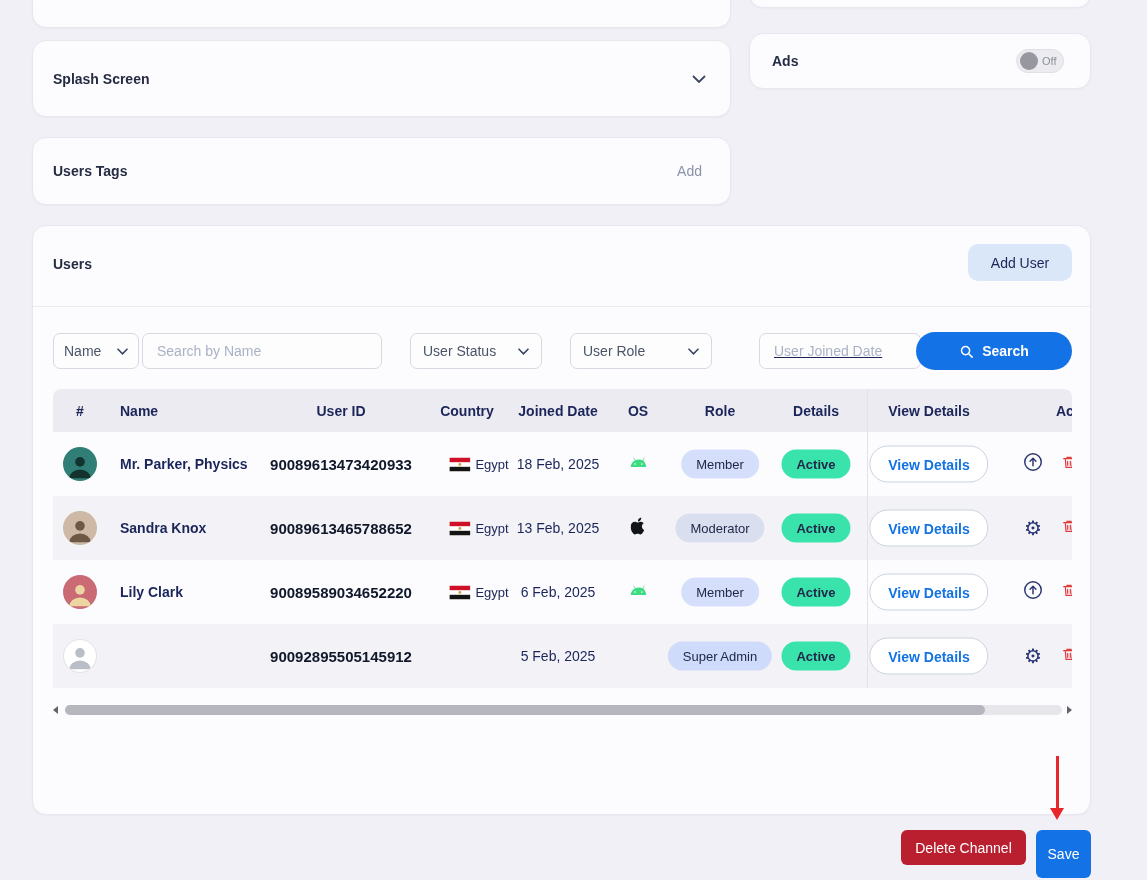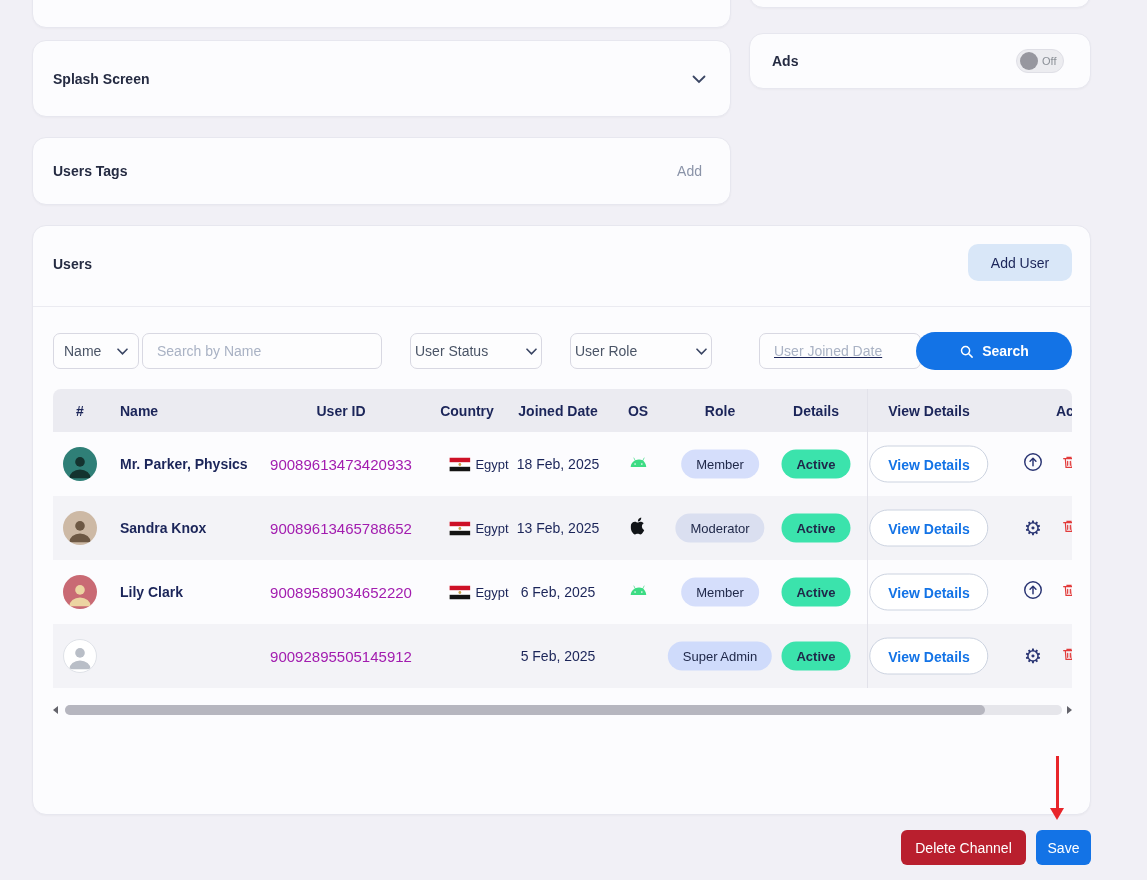--- a/index.html
+++ b/index.html
@@ -31,58 +31,58 @@
   .toggle-label { font-size:11px; color:#8b9097; }
 
   
   .users { left:32px; top:225px; width:1059px; height:590px; }
   .users .card-title { position:absolute; left:20px; top:30px; }
   .add-user-btn { position:absolute; left:935px; top:18px; width:104px; height:37px; background:#d9e7f8; border:none; border-radius:10px; font-family:inherit; font-size:14px; color:#1b2559; font-weight:500; cursor:pointer; }
   .users-divider { position:absolute; left:0; right:0; top:80px; height:1px; background:#ebebf1; }
 
   
   .fctrl { position:absolute; top:107px; height:36px; }
-  .select { display:flex; align-items:center; justify-content:space-between; padding:0 4px; background:#fdfdfe; border:1px solid #d8d8e2; border-radius:7px; color:#4a5466; font-size:14px; cursor:pointer; }
+  .select { display:flex; align-items:center; justify-content:space-between; padding:0 12px; background:#fdfdfe; border:1px solid #d8d8e2; border-radius:7px; color:#4a5466; font-size:14px; cursor:pointer; }
   .tinput { background:#fdfdfe; border:1px solid #d8d8e2; border-radius:7px; padding:2px 14px; font-family:inherit; font-size:14px; color:#1b2559; outline:none; }
   .tinput::placeholder { color:#a9b2c4; }
   .search-btn { top:106px; height:38px; border:none; border-radius:20px; background:#1373e6; color:#fff; font-family:inherit; font-size:14px; font-weight:700; display:flex; align-items:center; justify-content:center; gap:8px; cursor:pointer; }
 
   
   .table-wrap { position:absolute; left:20px; top:163px; width:1019px; height:299px; overflow:hidden; }
   .thead { position:relative; height:43px; background:#ebebf1; border-radius:8px 8px 0 0; }
   .pcell { position:absolute; top:50%; white-space:nowrap; }
   .c { transform:translate(-50%,-50%); }
   .l { transform:translateY(-50%); }
   .hcell { font-size:14px; font-weight:700; color:#1b2559; }
   .trow { position:relative; height:64px; background:#fcfcfe; }
   .trow.alt { background:#f3f3f7; }
   .vsep { position:absolute; left:814px; top:0; bottom:0; width:1px; background:#e2e2ea; }
 
   .avatar { width:34px; height:34px; border-radius:50%; overflow:hidden; display:inline-flex; align-items:flex-end; justify-content:center; }
   .tname { font-size:14px; font-weight:700; color:#1b2559; }
-  .tuid { font-size:15px; font-weight:400; color:#a21caf; }
+  .tuid { font-size:15px; font-weight:700; color:#0f172a; }
   .tcountry { display:inline-flex; align-items:center; gap:5px; font-size:13px; color:#1b2559; font-weight:500; }
   .tjoined { font-size:14px; color:#1b2559; font-weight:500; }
   .badge { display:inline-block; padding:7px 15px; border-radius:15px; font-size:13px; color:#20294a; }
   .badge.active { background:#3be3ac; font-weight:700; }
   .view-btn { height:37px; padding:0 18px; background:#fff; border:1px solid #ccd3e0; border-radius:19px; color:#1373e6; font-family:inherit; font-size:14px; font-weight:700; cursor:pointer; white-space:nowrap; }
   .gear { font-size:20px; color:#2b3674; cursor:pointer; line-height:1; }
   .cell-click { cursor:pointer; }
 
   
   .hscroll { position:absolute; left:20px; top:478px; width:1019px; height:12px; }
   .h-track { position:absolute; left:12px; right:10px; top:1px; height:10px; background:#e6e6eb; border-radius:5px; }
   .h-thumb { position:absolute; left:12px; width:920px; top:1px; height:10px; background:#b6b6bf; border-radius:5px; cursor:pointer; }
   .h-arrow { position:absolute; top:2px; width:0; height:0; border-top:4px solid transparent; border-bottom:4px solid transparent; cursor:pointer; }
   .h-arrow.left { left:0; border-right:5px solid #63636b; }
   .h-arrow.right { right:0; border-left:5px solid #63636b; }
 
   
   .delete-btn { position:absolute; left:901px; top:830px; width:125px; height:35px; background:#b91f2e; color:#fff; border:none; border-radius:6px; font-family:inherit; font-size:14px; cursor:pointer; }
-  .save-btn { position:absolute; left:1036px; top:830px; width:55px; height:35px; background:#1373e6; color:#fff; border:none; border-radius:6px; font-family:inherit; font-size:14px; cursor:pointer; }
+  .save-btn { position:absolute; left:1036px; top:830px; width:55px; height:48px; background:#1373e6; color:#fff; border:none; border-radius:6px; font-family:inherit; font-size:14px; cursor:pointer; }
 
   
   .annot-arrow { position:absolute; left:1050px; top:756px; width:16px; height:66px; z-index:5; pointer-events:none; }
   .arrow-line { position:absolute; left:6px; top:0; width:3px; height:54px; background:#e8252a; }
   .arrow-head { position:absolute; left:0; top:52px; width:0; height:0; border-left:7.5px solid transparent; border-right:7.5px solid transparent; border-top:12px solid #e8252a; }
 </style>
 </head>
 <body>
 
 <div class="page">

